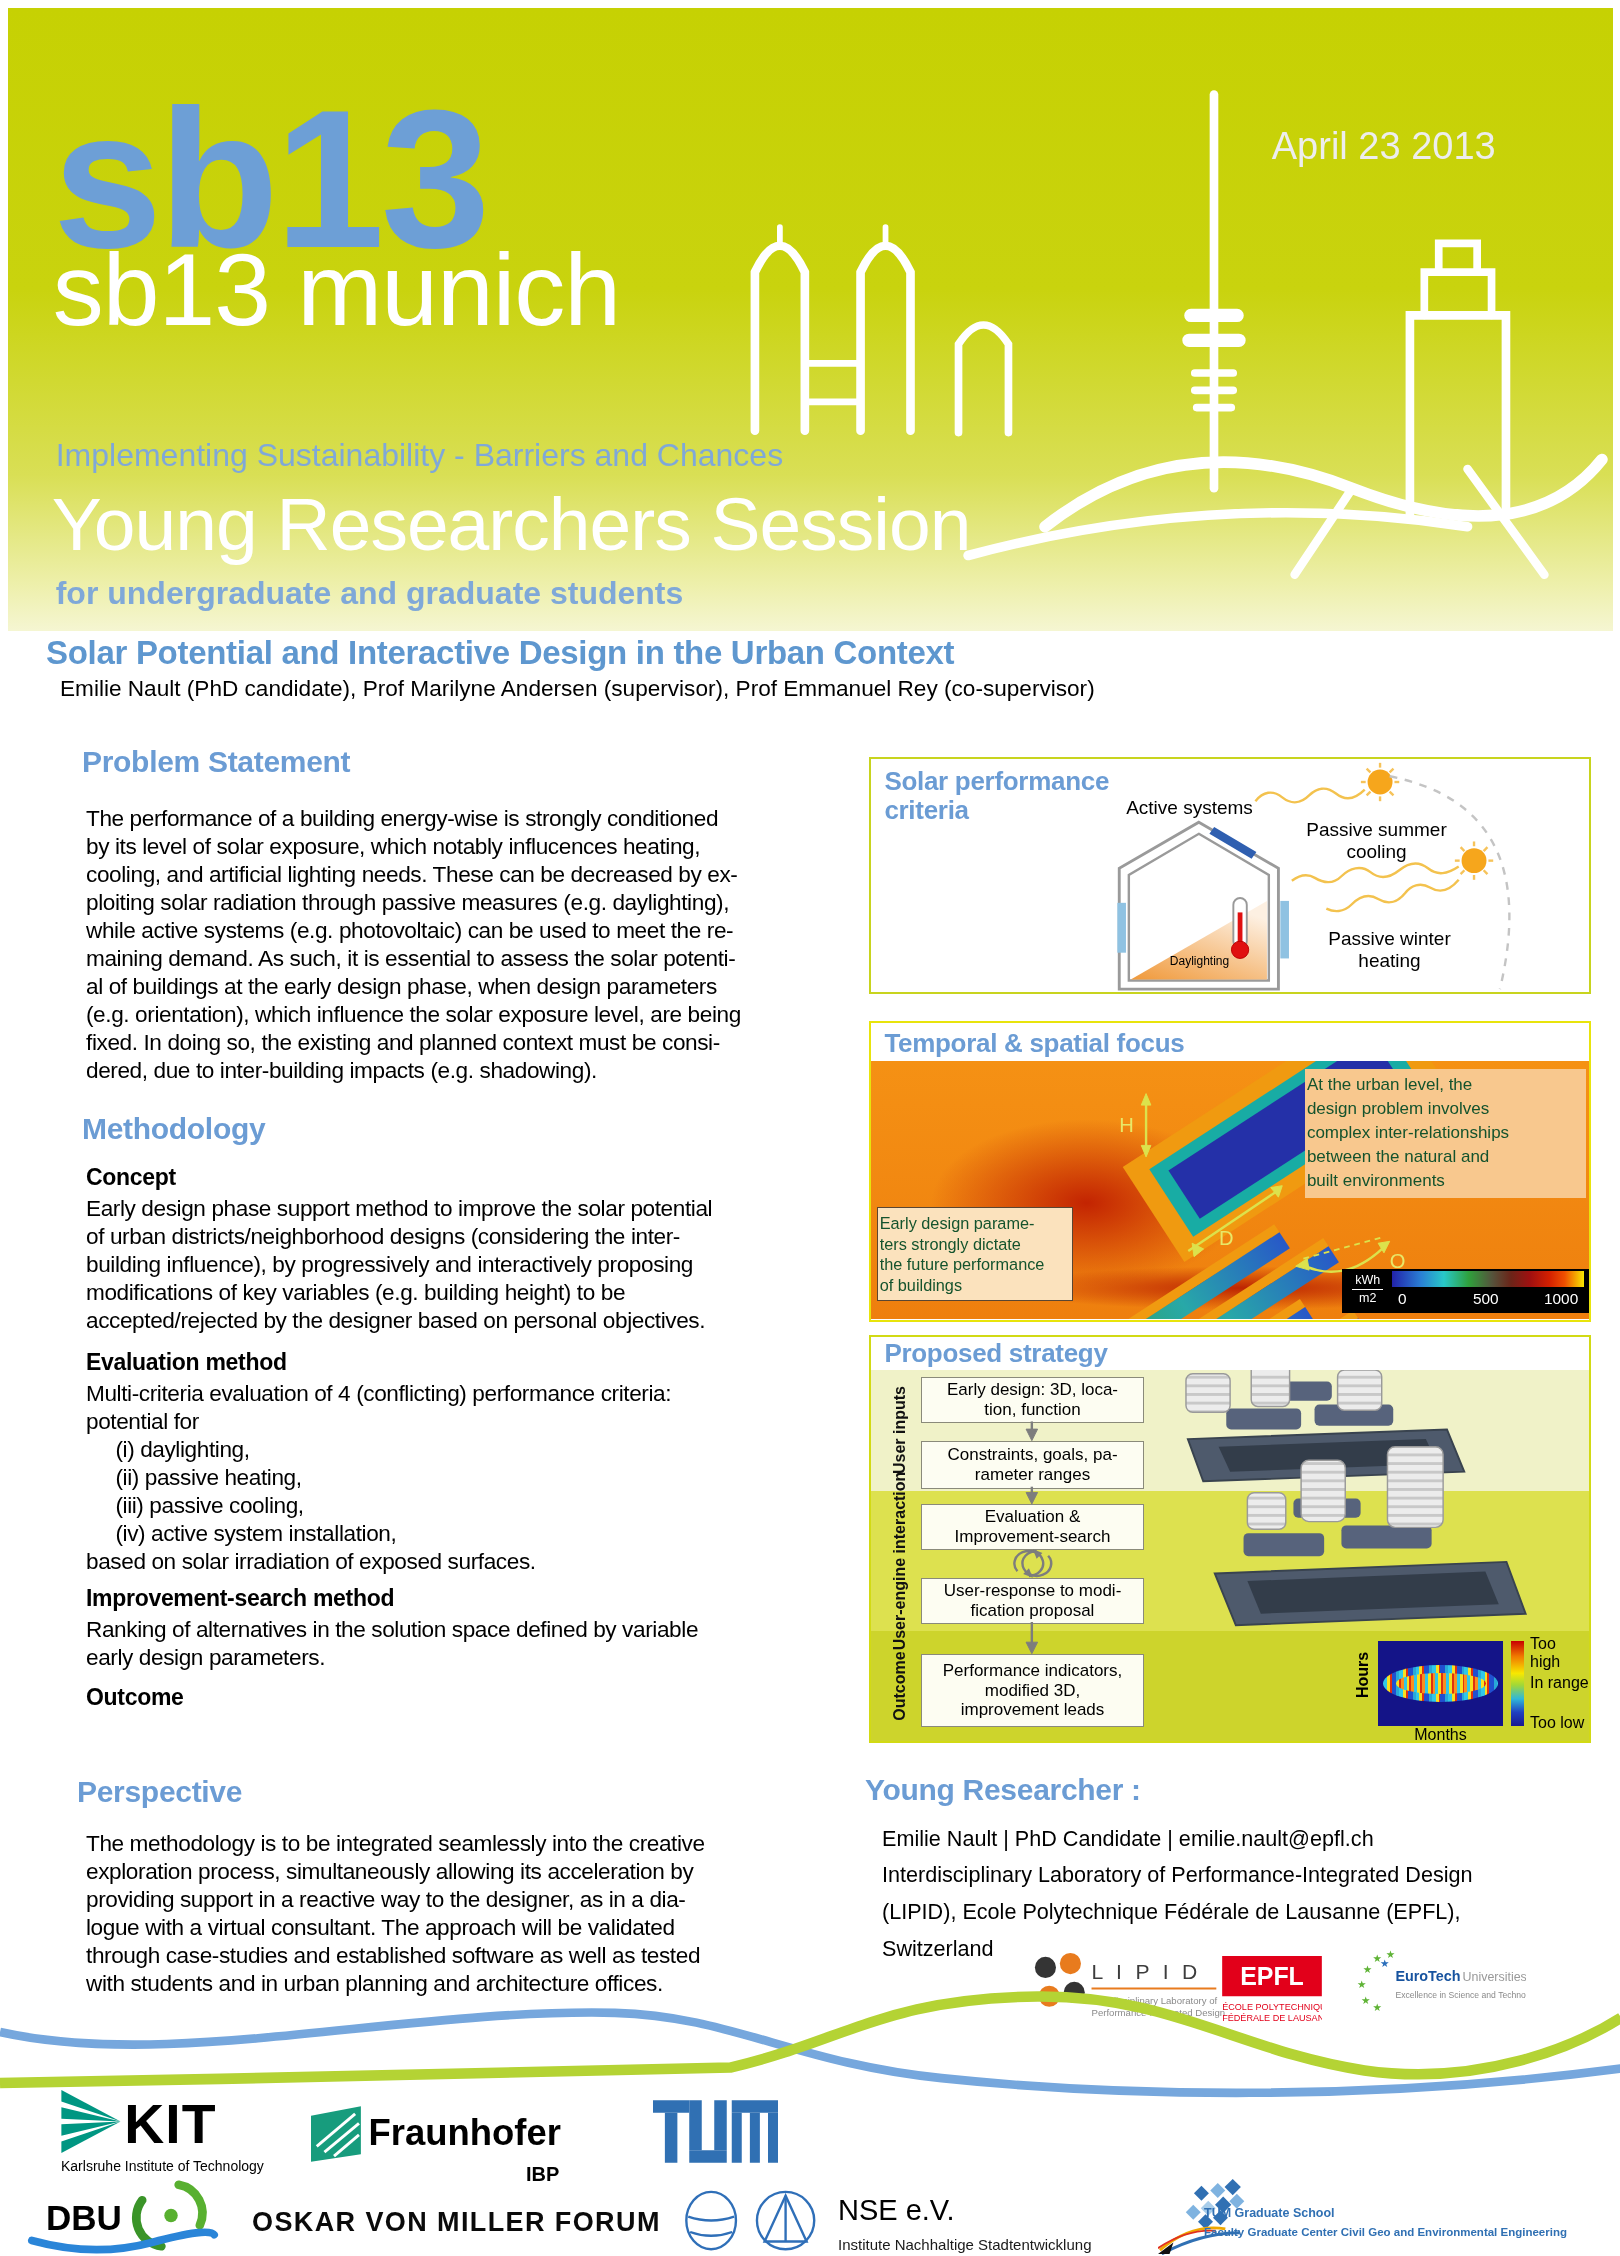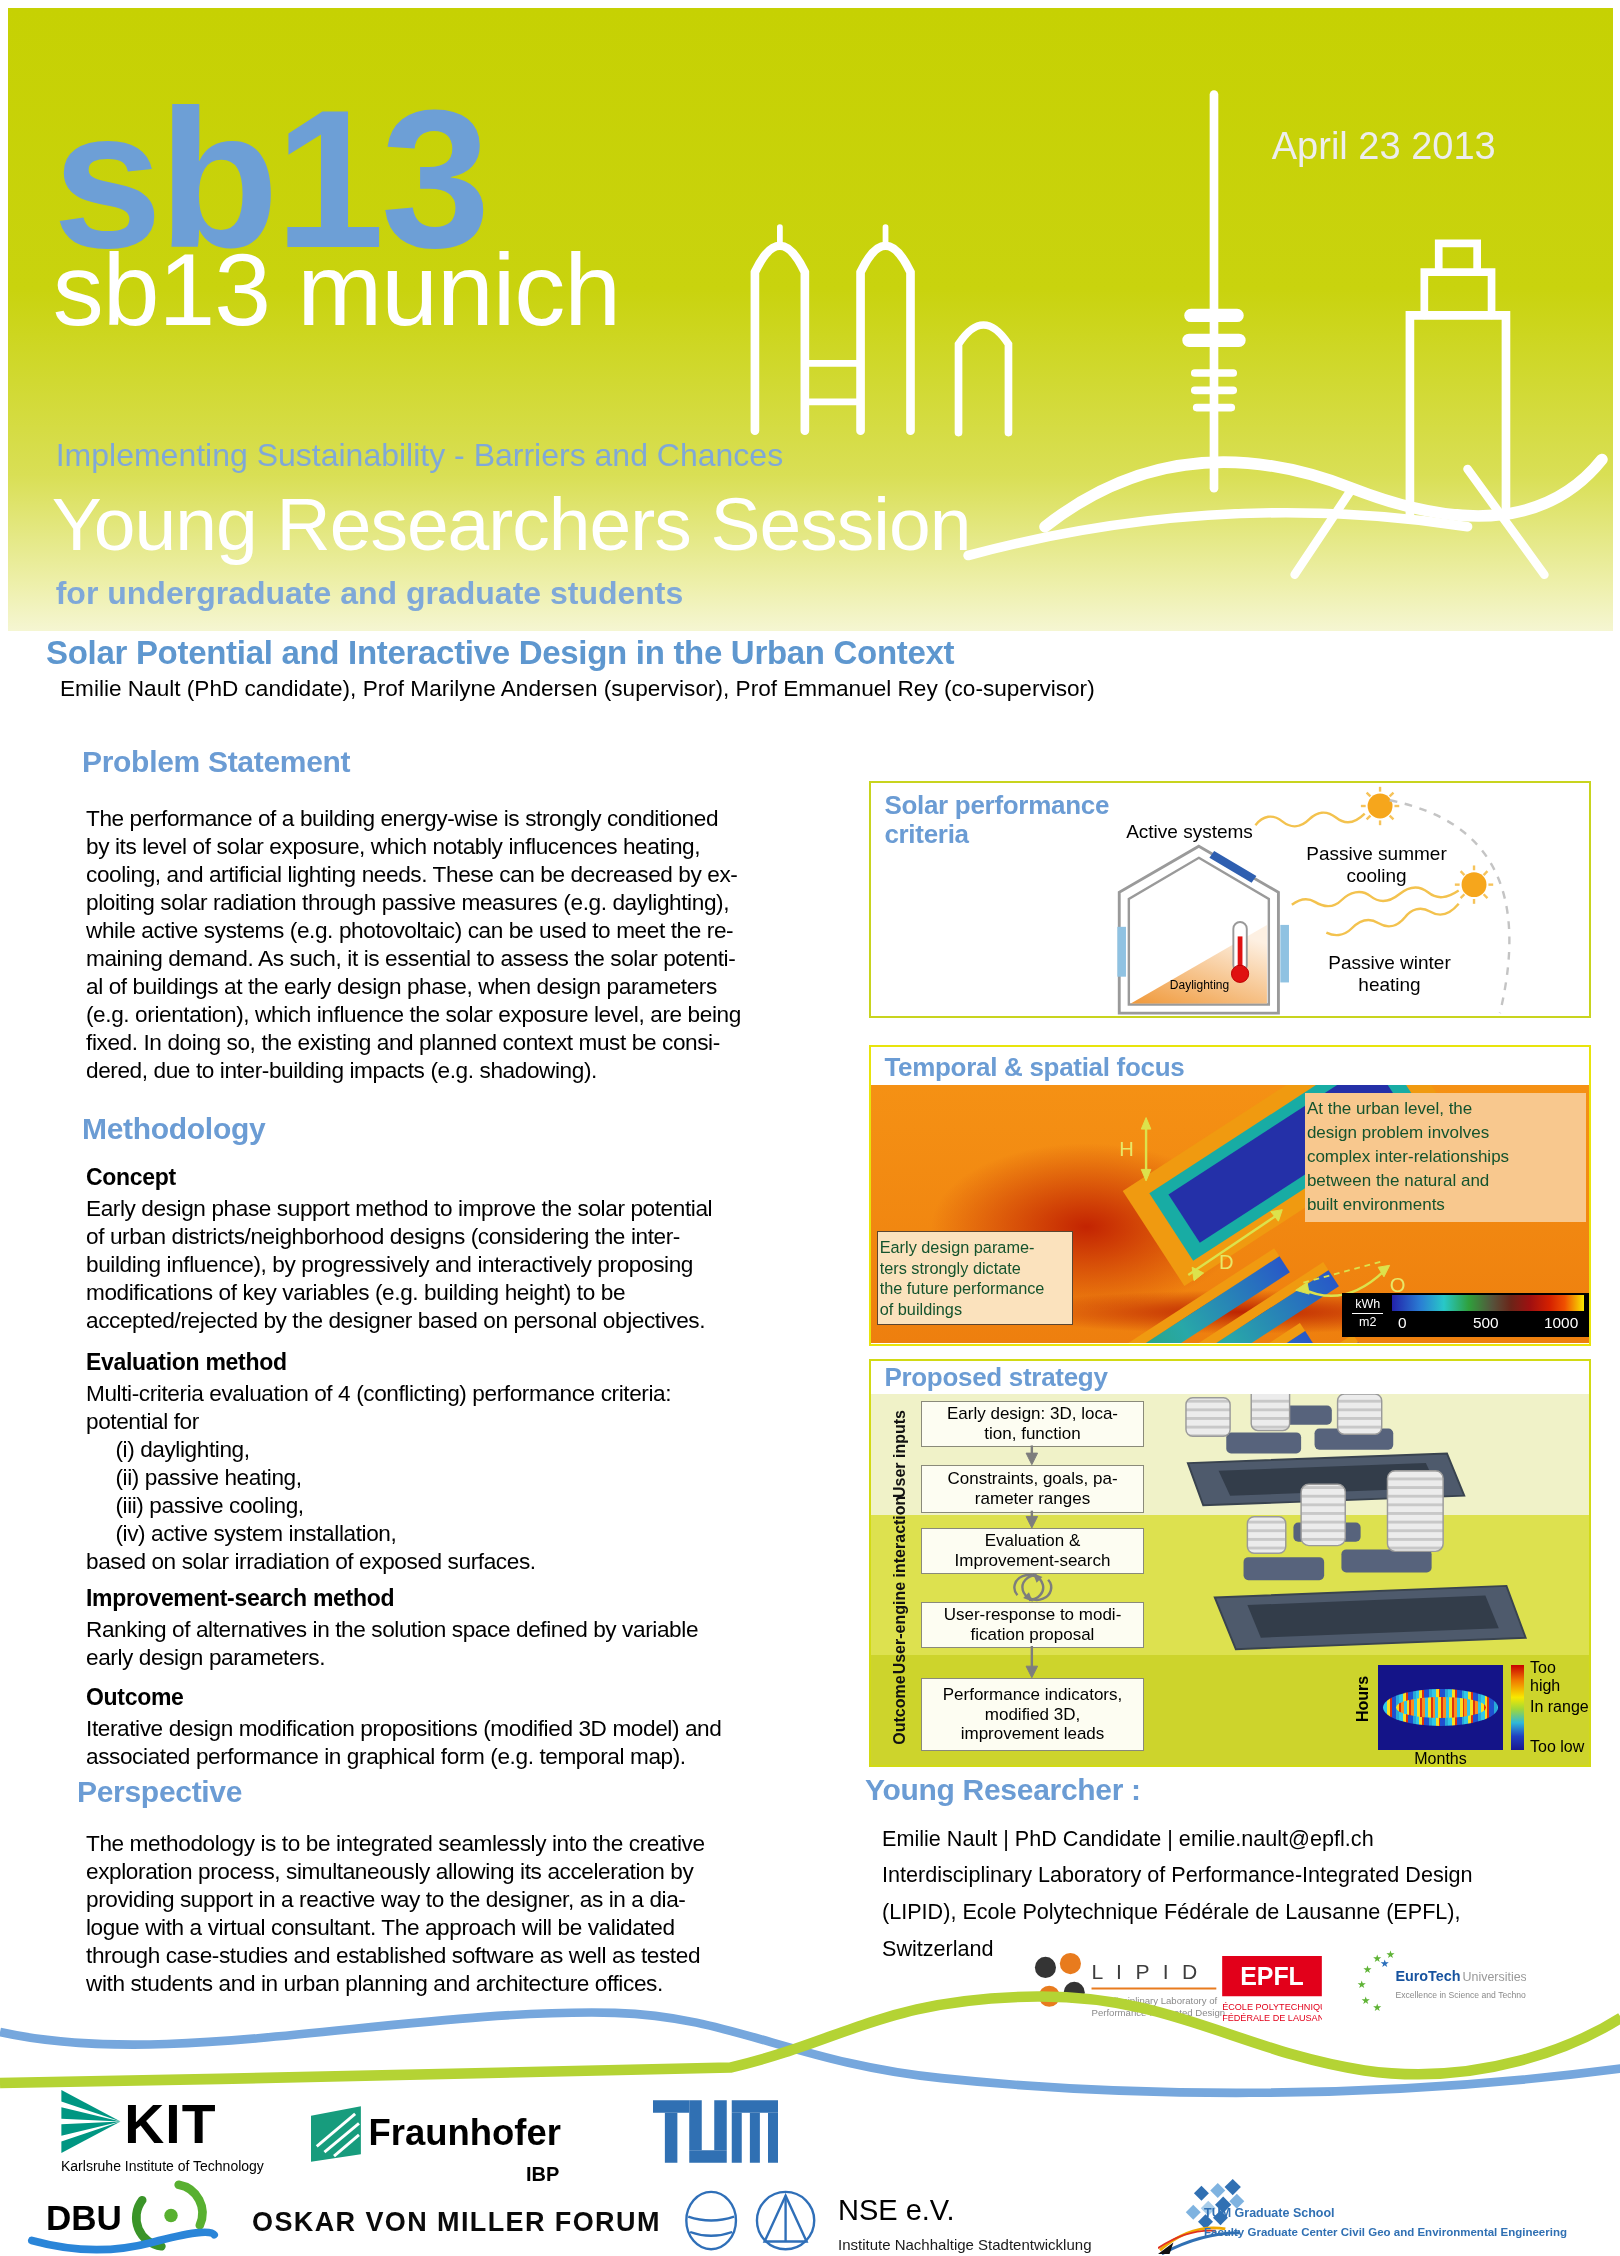--- a/index.html
+++ b/index.html
@@ -17,21 +17,21 @@
   .hdr-session{color:#ffffff;font-size:75px;letter-spacing:-1px;}
   .hdr-for{color:#7fa8d8;font-size:32px;font-weight:bold;}
   
   .main-title{color:#5e97cf;font-size:33px;font-weight:bold;letter-spacing:-0.3px;}
   .authors{color:#000;font-size:22.6px;}
   
   .sec-h{font-size:30px;font-weight:bold;color:#6b9cd4;letter-spacing:-0.3px;}
   .body-t{font-size:22.6px;line-height:28px;letter-spacing:-0.4px;color:#000;}
   .sub-h{font-size:23px;font-weight:bold;color:#000;letter-spacing:-0.3px;}
   
-  .rbox{background:#fff;margin-top:24px;}
+  .rbox{background:#fff;}
   .box-h{font-size:26px;font-weight:bold;color:#6b9cd4;line-height:1.12;letter-spacing:-0.3px;}
   .diagram-label{font-size:19px;color:#000;text-align:center;line-height:1.15;}
   .note{font-size:17px;line-height:24px;text-align:left;color:#14532d;}
   .heatmap-bg{background:
      radial-gradient(closest-side at 30% 55%, rgba(190,25,0,.9), rgba(190,25,0,0) 72%),
      radial-gradient(closest-side at 52% 88%, rgba(180,20,0,.85), rgba(180,20,0,0) 70%),
      radial-gradient(closest-side at 68% 30%, rgba(225,80,0,.55), rgba(225,80,0,0) 65%),
      linear-gradient(180deg,#f59114,#ee7f0e);}
   .cbar-black{background:#000;color:#fff;}
   .flow-box{background:#fdfdf2;border:1.9px solid #8a8a7a;display:flex;align-items:center;justify-content:center;
@@ -113,22 +113,20 @@
 &nbsp;&nbsp;&nbsp;&nbsp;&nbsp;(ii) passive heating,
 &nbsp;&nbsp;&nbsp;&nbsp;&nbsp;(iii) passive cooling,
 &nbsp;&nbsp;&nbsp;&nbsp;&nbsp;(iv) active system installation,
 based on solar irradiation of exposed surfaces.</div>
 
   <div class="abs sub-h" style="left:86px;top:1585px">Improvement-search method</div>
   <div class="abs body-t pre" style="left:86px;top:1616px;width:759px">Ranking of alternatives in the solution space defined by variable
 early design parameters.</div>
 
   <div class="abs sub-h" style="left:86px;top:1684px">Outcome</div>
-  <div class="abs body-t pre" style="left:86px;top:1715px;width:759px">Iterative design modification propositions (modified 3D model) and
-associated performance in graphical form (e.g. temporal map).</div>
 
   <div class="abs sec-h" style="left:77px;top:1775px">Perspective</div>
   <div class="abs body-t pre" style="left:86px;top:1830px;width:759px">The methodology is to be integrated seamlessly into the creative
 exploration process, simultaneously allowing its acceleration by
 providing support in a reactive way to the designer, as in a dia-
 logue with a virtual consultant. The approach will be validated
 through case-studies and established software as well as tested
 with students and in urban planning and architecture offices.</div>
 
   <div class="abs rbox" style="left:869px;top:757px;width:718px;height:233px;border:2.9px solid #c8d41e">

